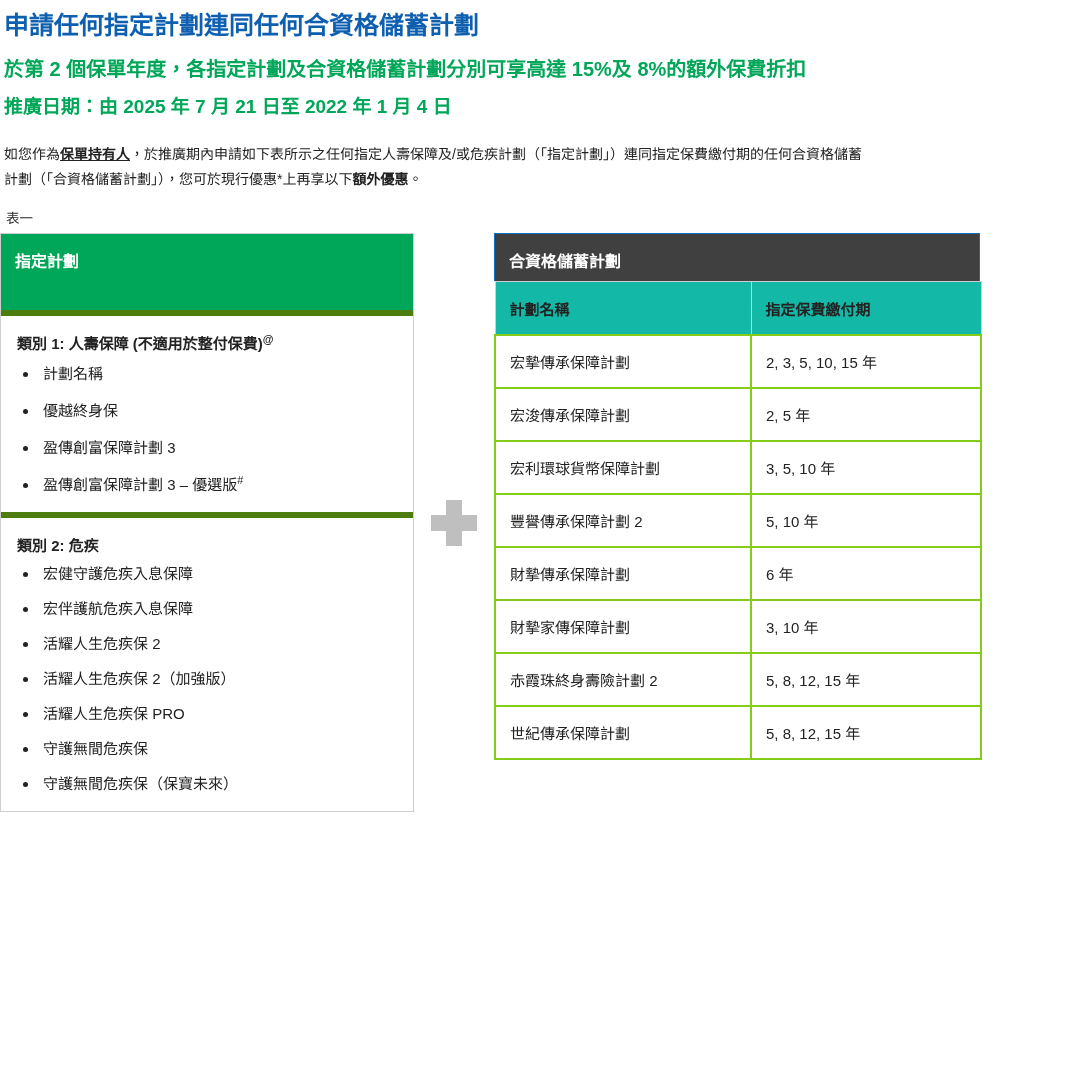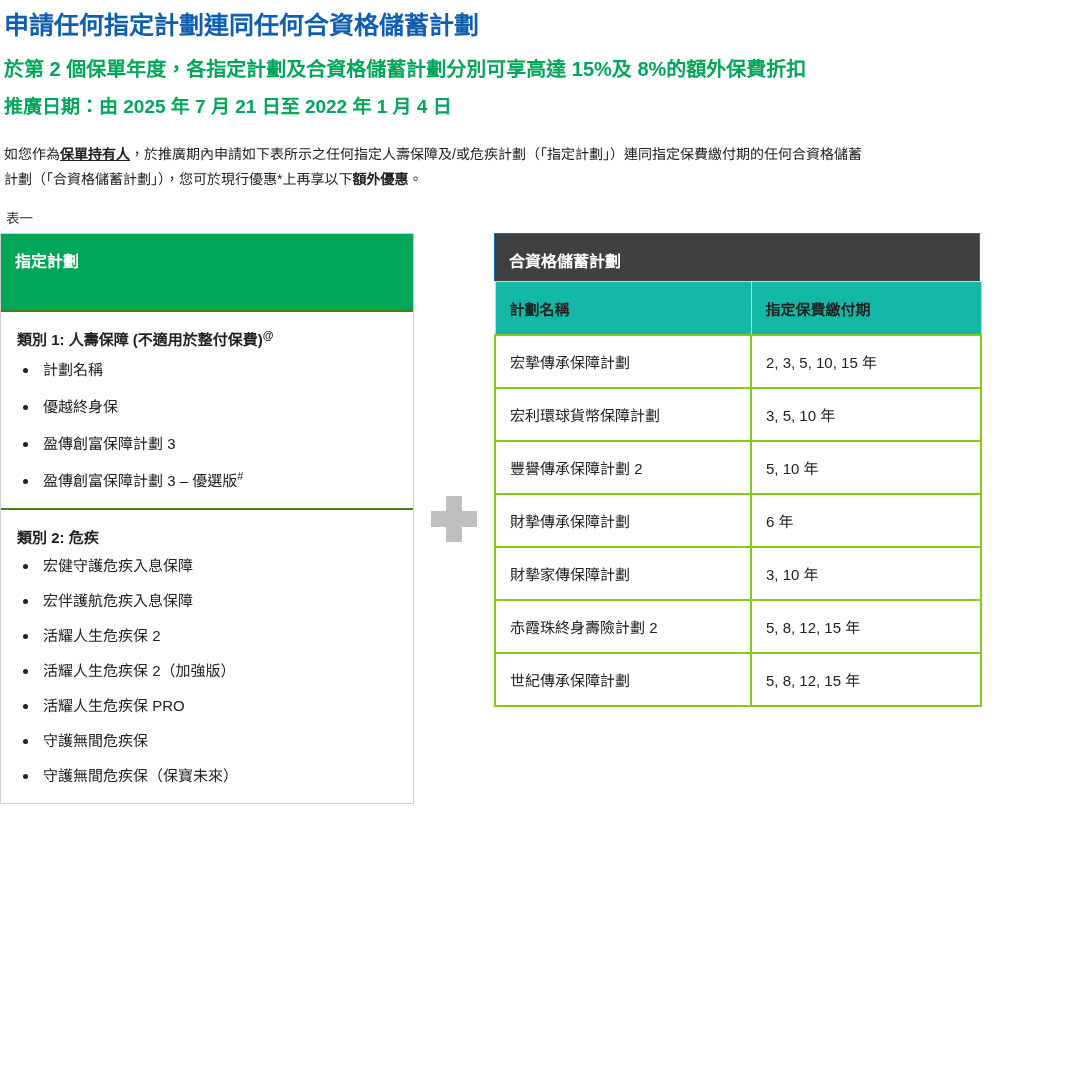--- a/index.html
+++ b/index.html
@@ -77,21 +77,21 @@
     background: #00a758;
     color: #ffffff;
     font-size: 16px;
     font-weight: bold;
     padding: 14px 14px;
     height: 76px;
     box-sizing: border-box;
   }
   .cat-block {
     padding: 14px 14px 16px 14px;
-    border-top: 2px solid #4d7c0f;
+    border-top: 6px solid #4d7c0f;
   }
   .cat-block:first-of-type {
     border-top: none;
   }
   .cat-title {
     font-size: 15px;
     font-weight: bold;
     color: #222222;
     margin: 2px 0 10px 2px;
   }
@@ -245,20 +245,24 @@
             <th>計劃名稱</th>
             <th>指定保費繳付期</th>
           </tr>
         </thead>
         <tbody>
           <tr>
             <td>宏摯傳承保障計劃</td>
             <td>2, 3, 5, 10, 15 年</td>
           </tr>
           <tr>
+            <td>宏浚傳承保障計劃</td>
+            <td>2, 5 年</td>
+          </tr>
+          <tr>
             <td>宏利環球貨幣保障計劃</td>
             <td>3, 5, 10 年</td>
           </tr>
           <tr>
             <td>豐譽傳承保障計劃 2</td>
             <td>5, 10 年</td>
           </tr>
           <tr>
             <td>財摯傳承保障計劃</td>
             <td>6 年</td>

